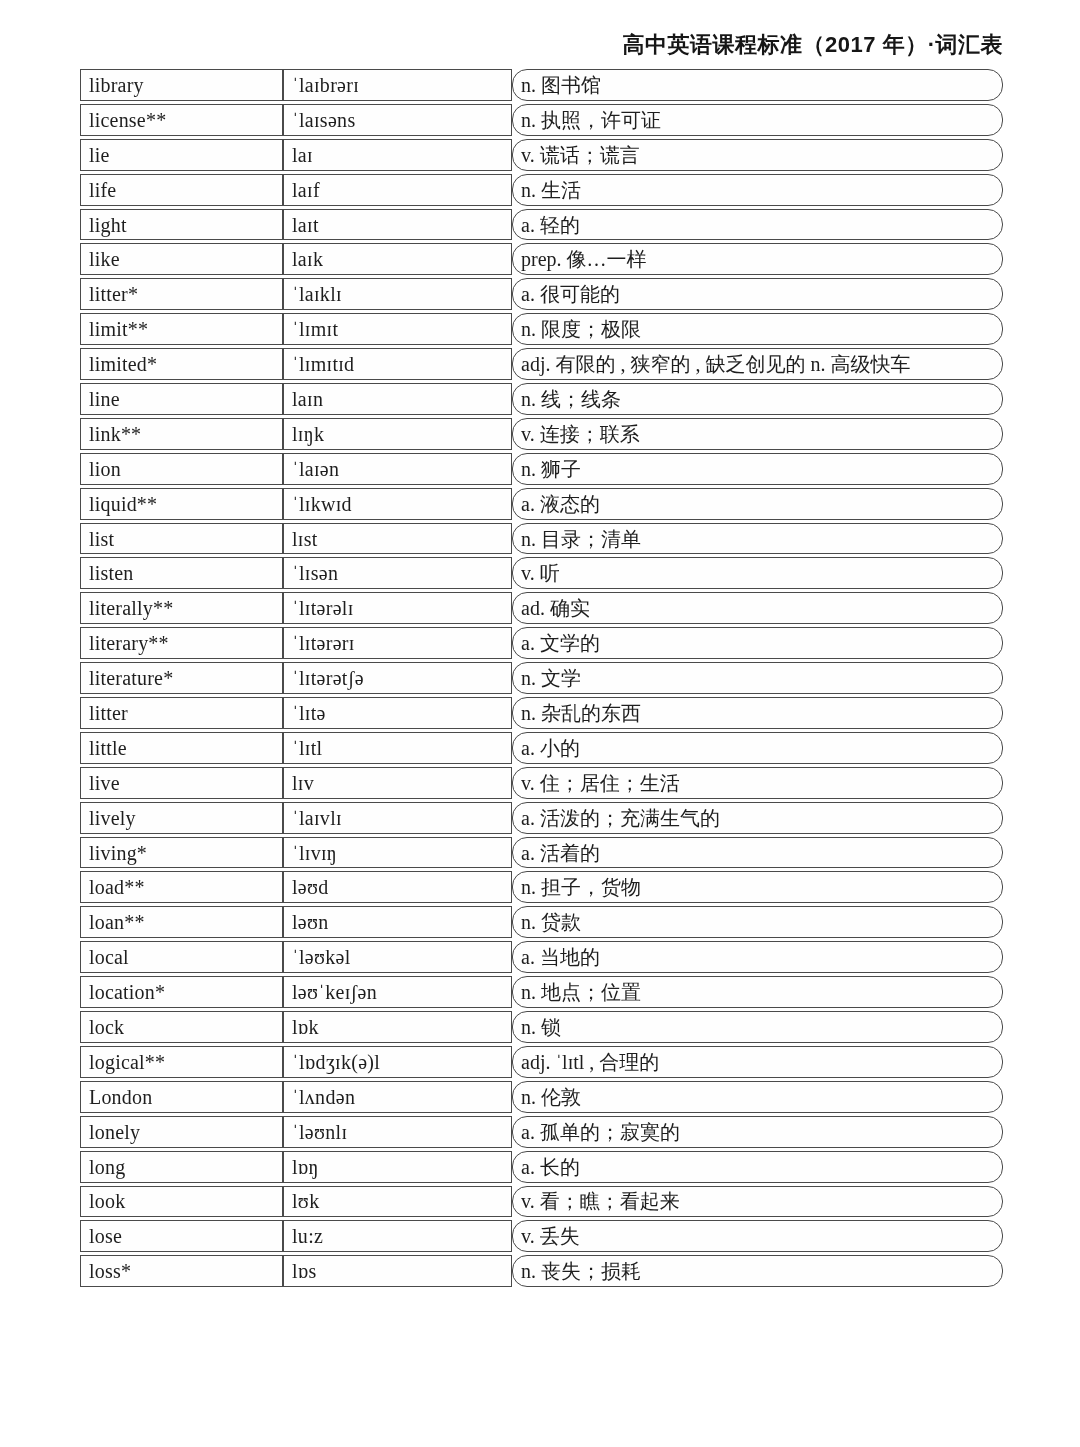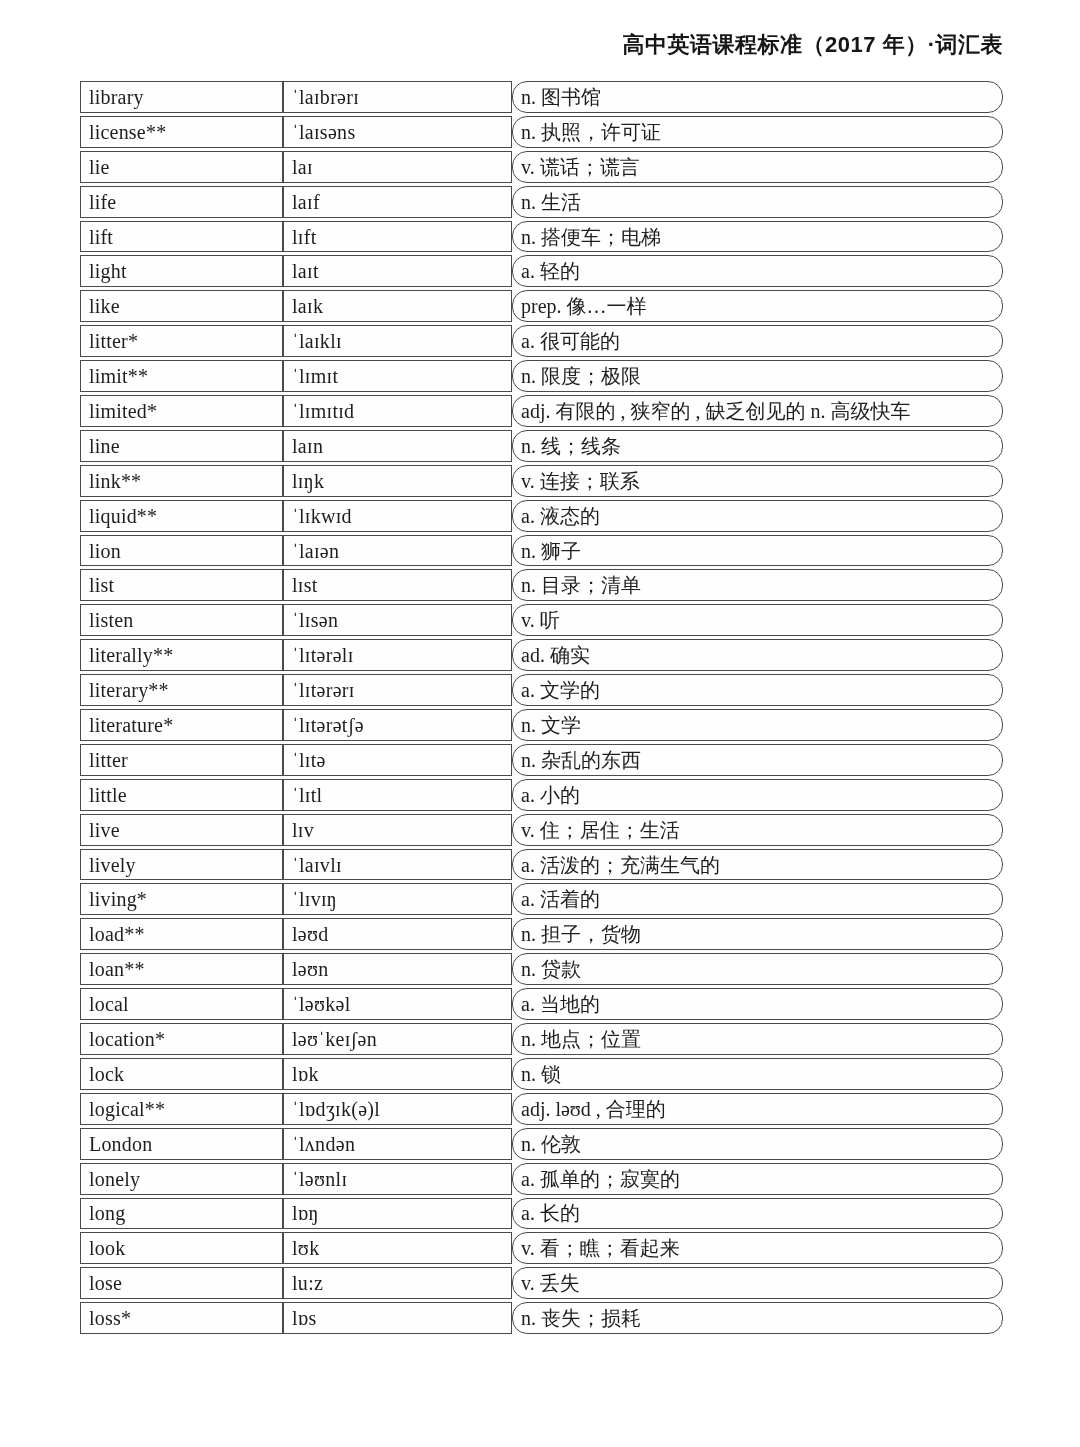--- a/index.html
+++ b/index.html
@@ -23,21 +23,21 @@
     font-weight: 700;
     font-size: 22px;
     color: #161616;
     letter-spacing: 0.5px;
     white-space: nowrap;
     text-align: center;
   }
   table.vocab {
     position: absolute;
     left: 80px;
-    top: 78px;
+    top: 66px;
     width: 923px;
     table-layout: fixed;
     border-collapse: separate;
     border-spacing: 0 3px;
   }
   table.vocab td {
     border: 1px solid #4a4a4a;
     height: 29.9px;
     padding: 0 4px 0 8px;
     font-size: 20px;
@@ -77,25 +77,20 @@
         <td class="col-word">lie</td>
         <td class="col-ipa">laɪ</td>
         <td class="col-def">v. 谎话；谎言</td>
       </tr>
       <tr>
         <td class="col-word">life</td>
         <td class="col-ipa">laɪf</td>
         <td class="col-def">n. 生活</td>
       </tr>
       <tr>
-        <td class="col-word">lift</td>
-        <td class="col-ipa">lɪft</td>
-        <td class="col-def">n. 搭便车；电梯</td>
-      </tr>
-      <tr>
         <td class="col-word">light</td>
         <td class="col-ipa">laɪt</td>
         <td class="col-def">a. 轻的</td>
       </tr>
       <tr>
         <td class="col-word">like</td>
         <td class="col-ipa">laɪk</td>
         <td class="col-def">prep. 像…一样</td>
       </tr>
       <tr>
@@ -117,30 +112,30 @@
         <td class="col-word">line</td>
         <td class="col-ipa">laɪn</td>
         <td class="col-def">n. 线；线条</td>
       </tr>
       <tr>
         <td class="col-word">link**</td>
         <td class="col-ipa">lɪŋk</td>
         <td class="col-def">v. 连接；联系</td>
       </tr>
       <tr>
+        <td class="col-word">lion</td>
+        <td class="col-ipa">ˈlaɪən</td>
+        <td class="col-def">n. 狮子</td>
+      </tr>
+      <tr>
         <td class="col-word">liquid**</td>
         <td class="col-ipa">ˈlɪkwɪd</td>
         <td class="col-def">a. 液态的</td>
       </tr>
       <tr>
-        <td class="col-word">lion</td>
-        <td class="col-ipa">ˈlaɪən</td>
-        <td class="col-def">n. 狮子</td>
-      </tr>
-      <tr>
         <td class="col-word">list</td>
         <td class="col-ipa">lɪst</td>
         <td class="col-def">n. 目录；清单</td>
       </tr>
       <tr>
         <td class="col-word">listen</td>
         <td class="col-ipa">ˈlɪsən</td>
         <td class="col-def">v. 听</td>
       </tr>
       <tr>
@@ -204,21 +199,21 @@
         <td class="col-def">n. 地点；位置</td>
       </tr>
       <tr>
         <td class="col-word">lock</td>
         <td class="col-ipa">lɒk</td>
         <td class="col-def">n. 锁</td>
       </tr>
       <tr>
         <td class="col-word">logical**</td>
         <td class="col-ipa">ˈlɒdʒɪk(ə)l</td>
-        <td class="col-def">adj. ləʊd , 合理的</td>
+        <td class="col-def">adj. ˈlɪtl , 合理的</td>
       </tr>
       <tr>
         <td class="col-word">London</td>
         <td class="col-ipa">ˈlʌndən</td>
         <td class="col-def">n. 伦敦</td>
       </tr>
       <tr>
         <td class="col-word">lonely</td>
         <td class="col-ipa">ˈləʊnlɪ</td>
         <td class="col-def">a. 孤单的；寂寞的</td>

